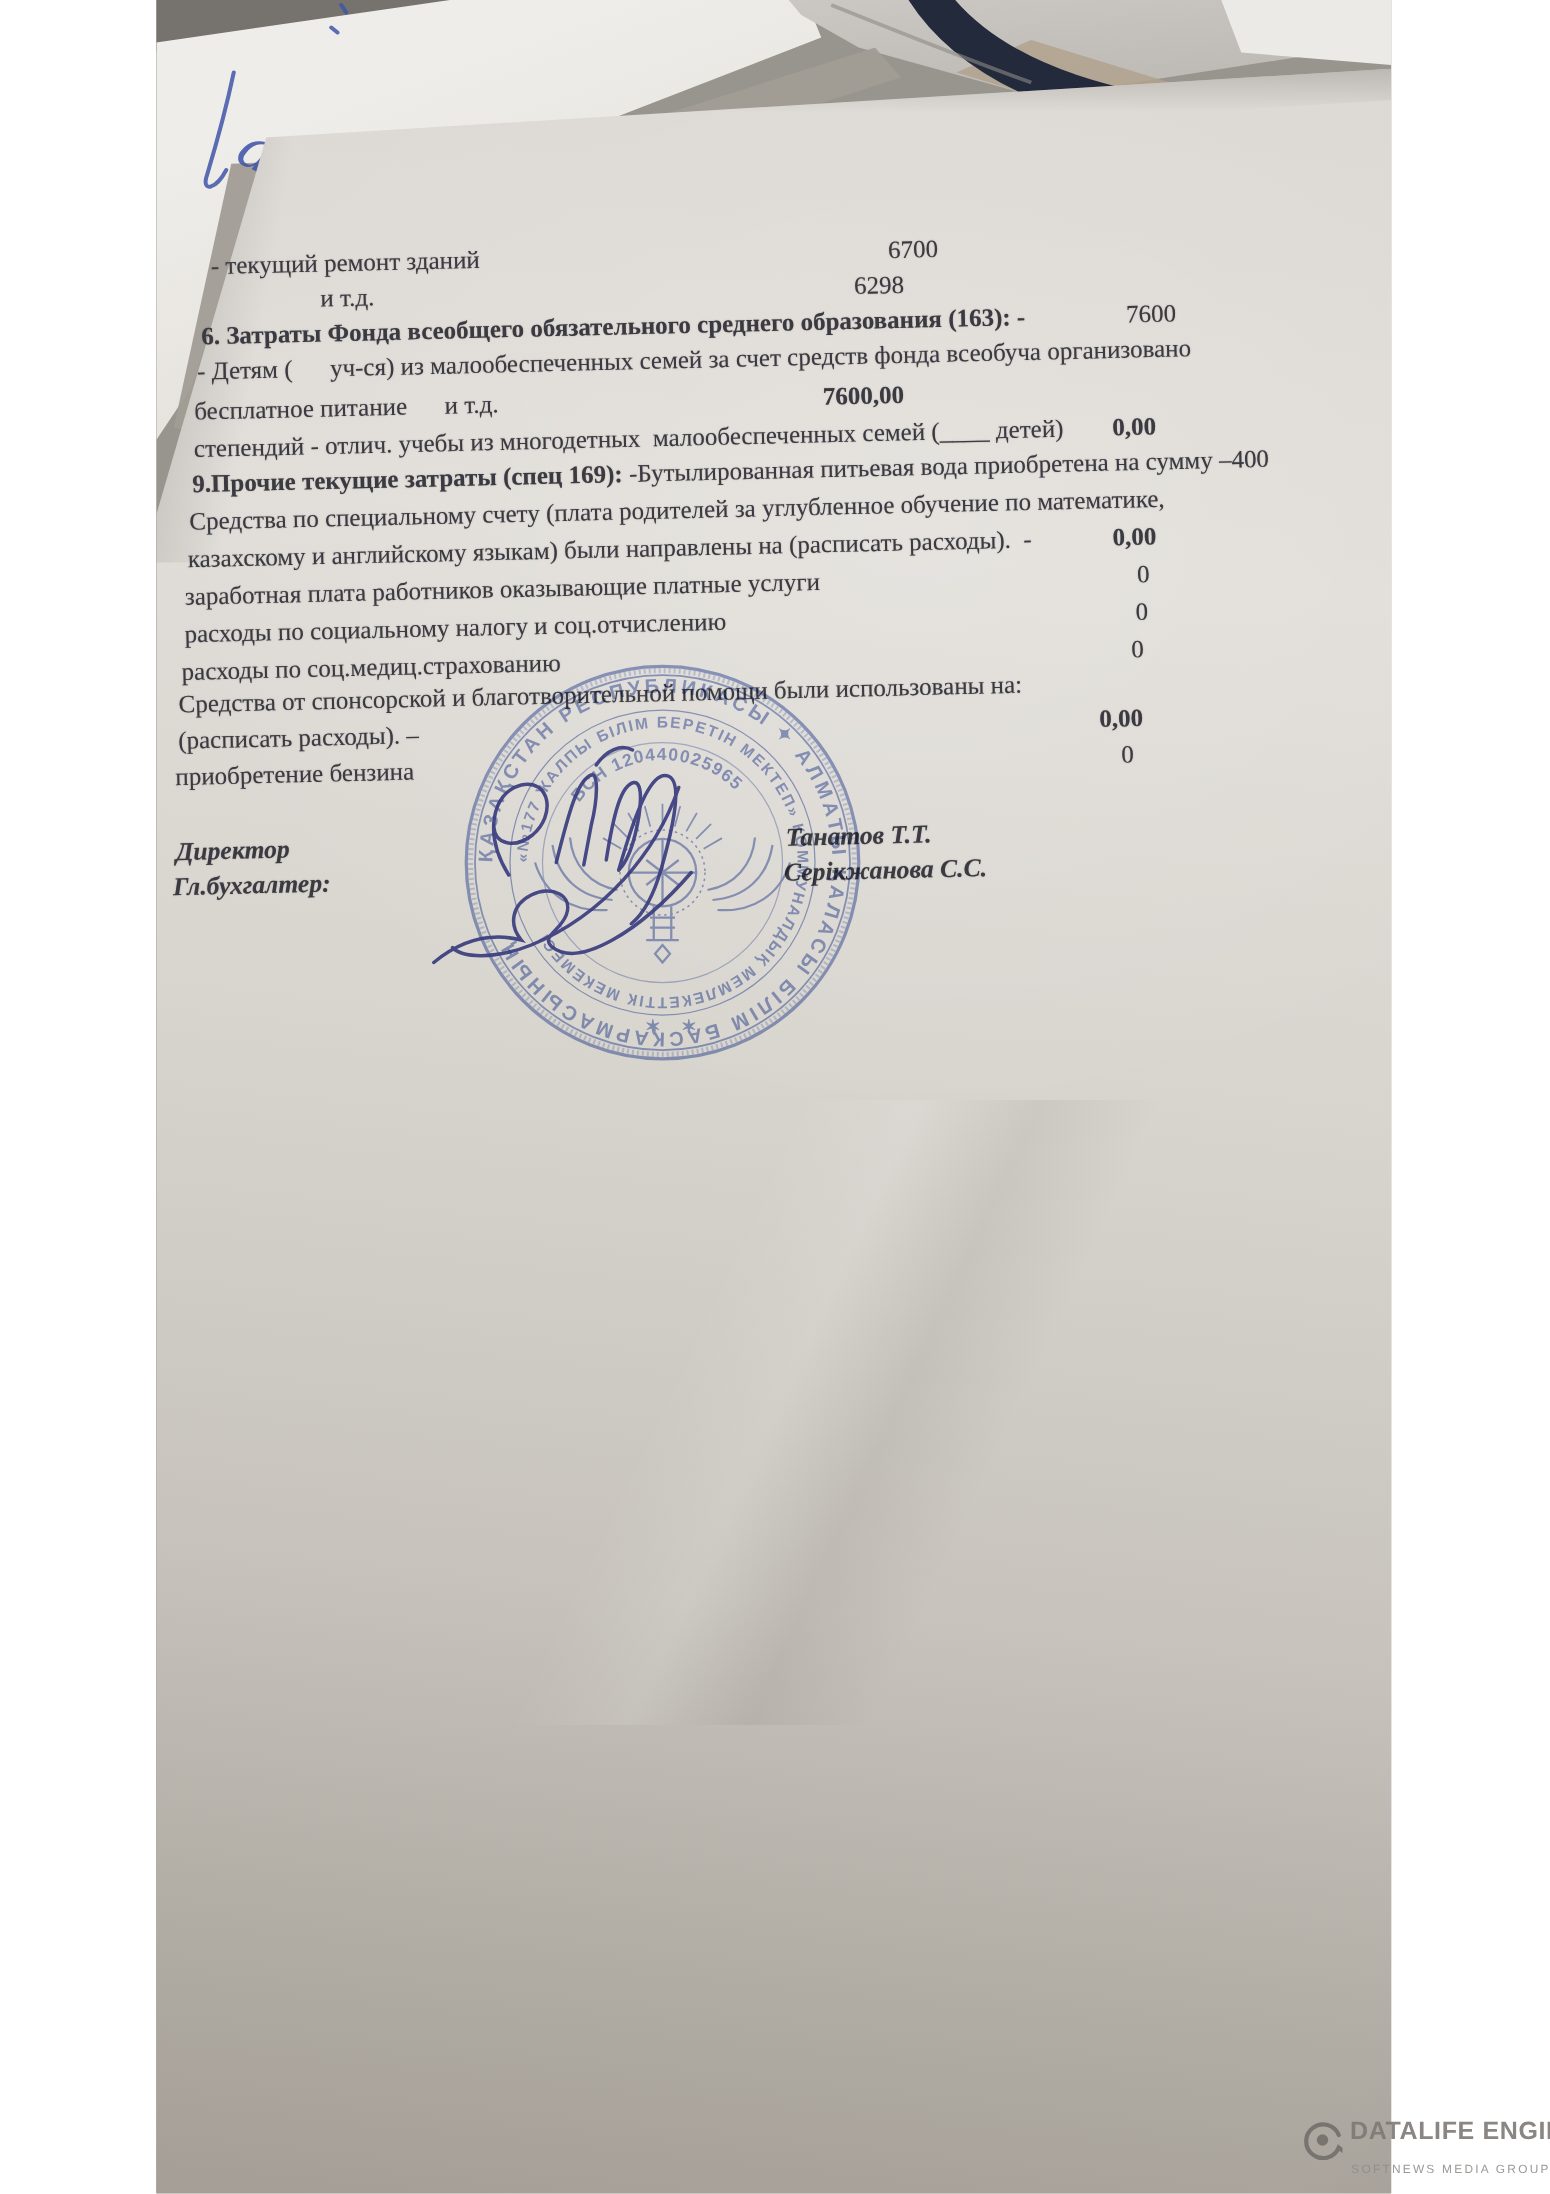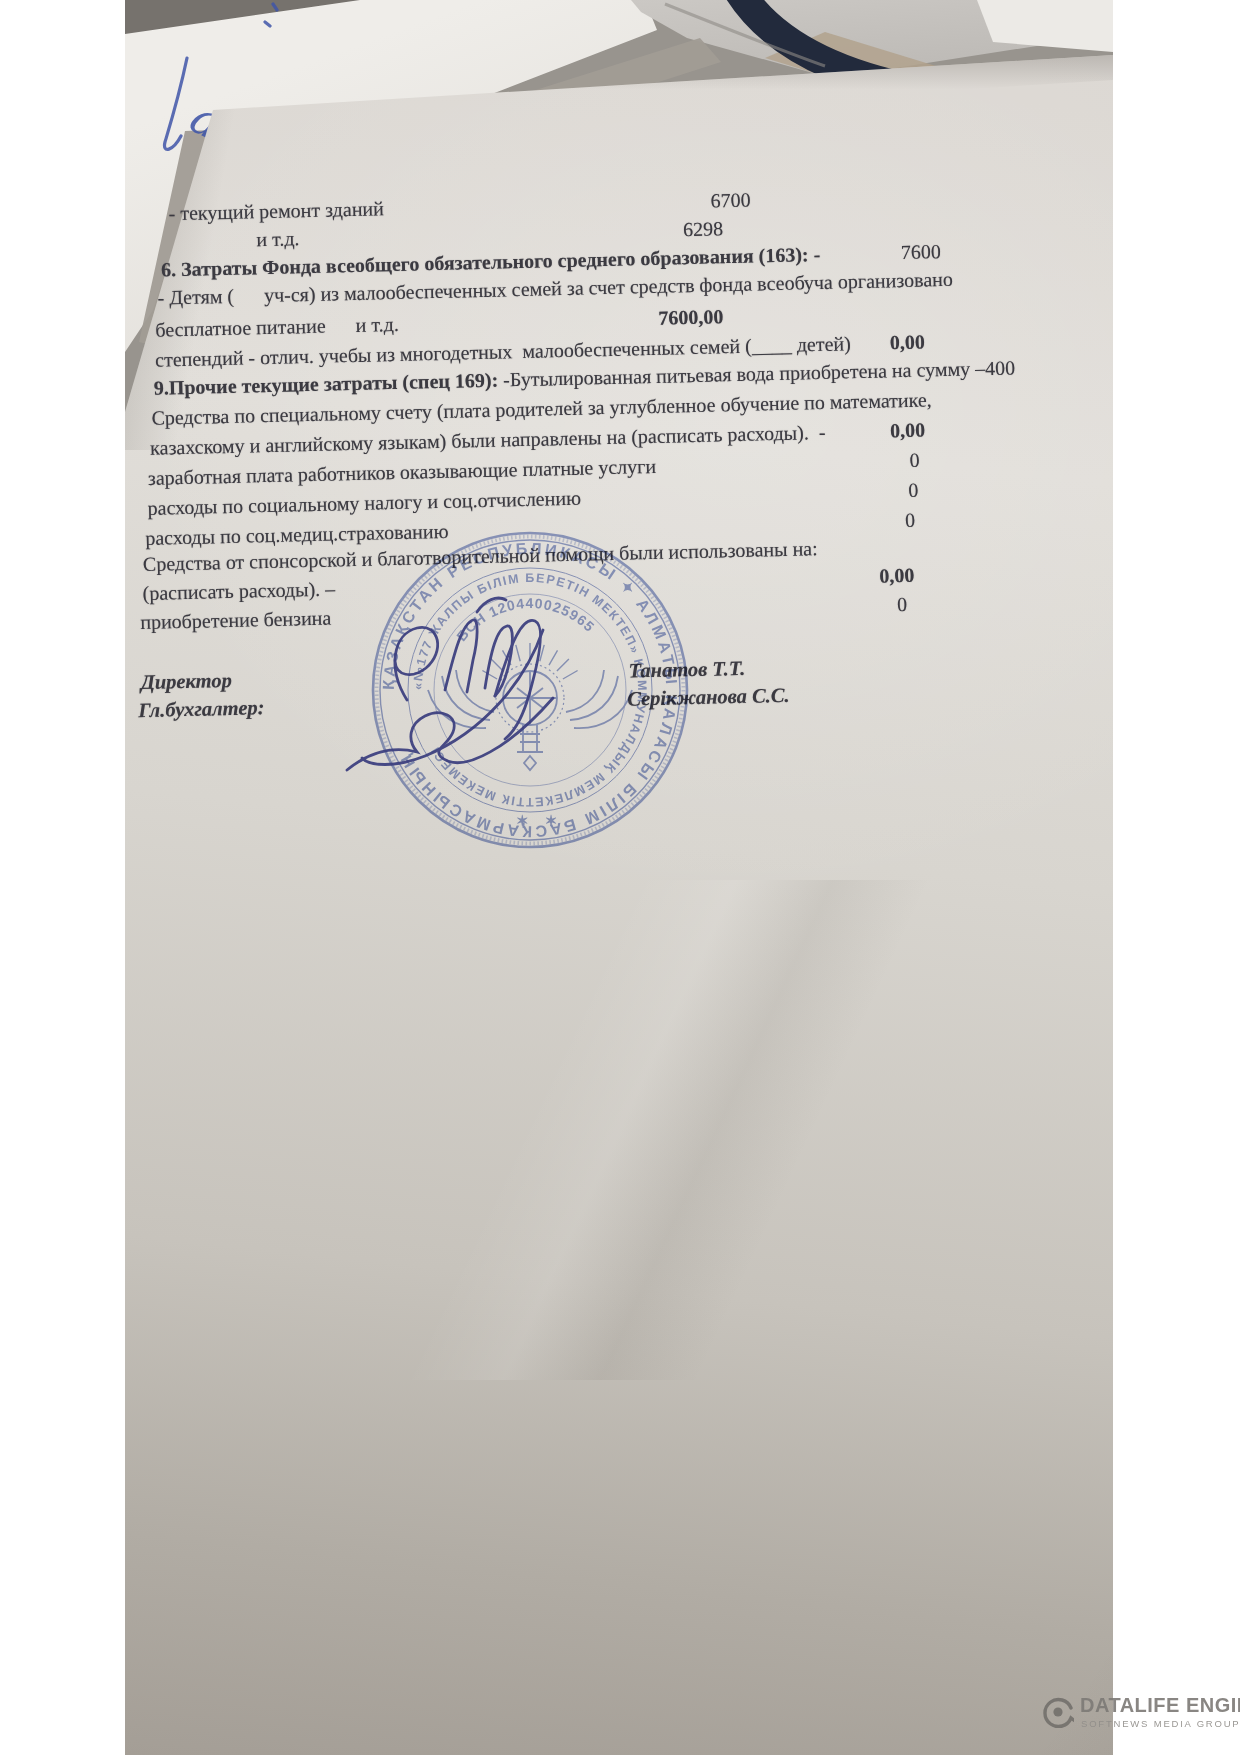--- a/index.html
+++ b/index.html
@@ -51,21 +51,21 @@
   .stamp text{font-family:"Liberation Sans", sans-serif;font-weight:bold;fill:#6d80c0;}
   .ink{stroke:#7083c2;fill:none;}
   
   .overlay{position:absolute;left:0;top:0;}
   .hand-note-svg text{font-family:"DejaVu Serif", serif;font-style:italic;fill:#3f55a8;}
   
   .watermark{position:absolute;left:1042px;top:1692px;width:200px;height:48px;opacity:.9;
     font-family:"Liberation Sans", sans-serif;}
   .wm-title{position:absolute;left:38px;top:2px;font-size:20px;font-weight:bold;
     letter-spacing:.5px;color:#7d7a76;white-space:nowrap;}
-  .wm-sub{position:absolute;left:39px;top:26px;font-size:9.5px;letter-spacing:1.8px;
+  .wm-sub{position:absolute;left:39px;top:38px;font-size:9.5px;letter-spacing:1.8px;
     color:#908d89;white-space:nowrap;}
 </style>
 </head>
 <body>
 
 <div class="canvas">
   <div class="photo">
 
     <div class="bg-shape corner-dark"></div>
     <div class="bg-shape hand-page"></div>

